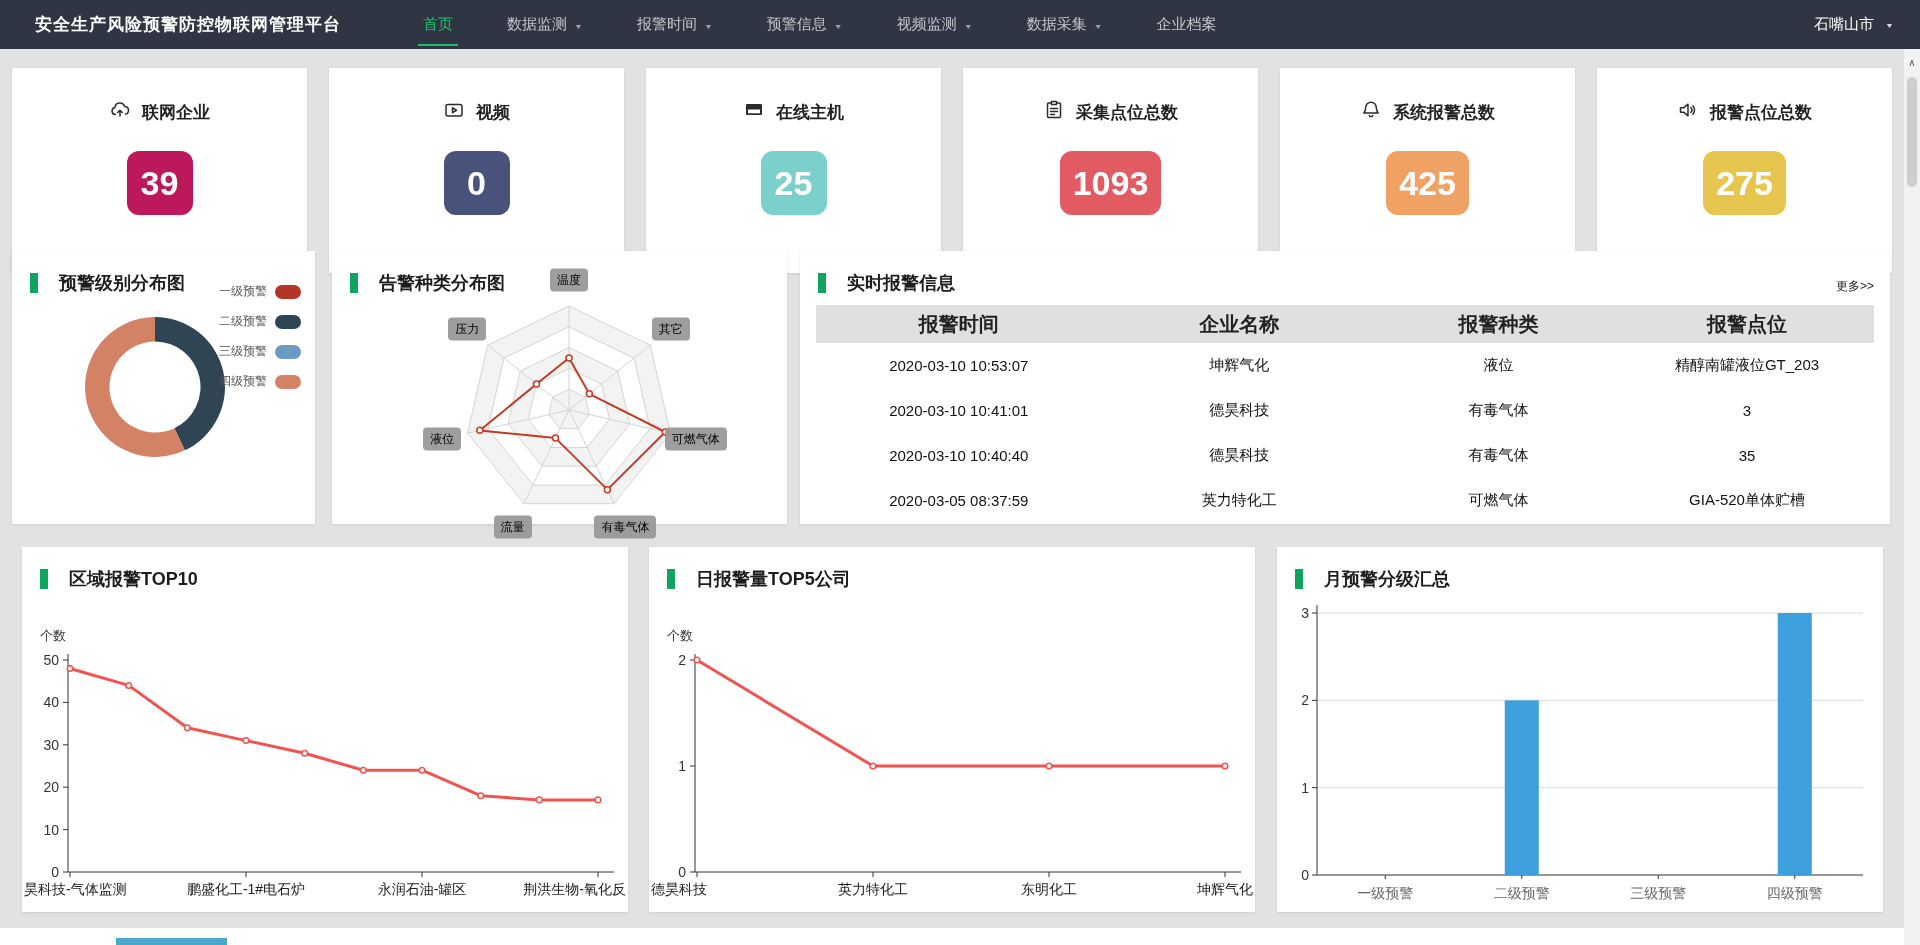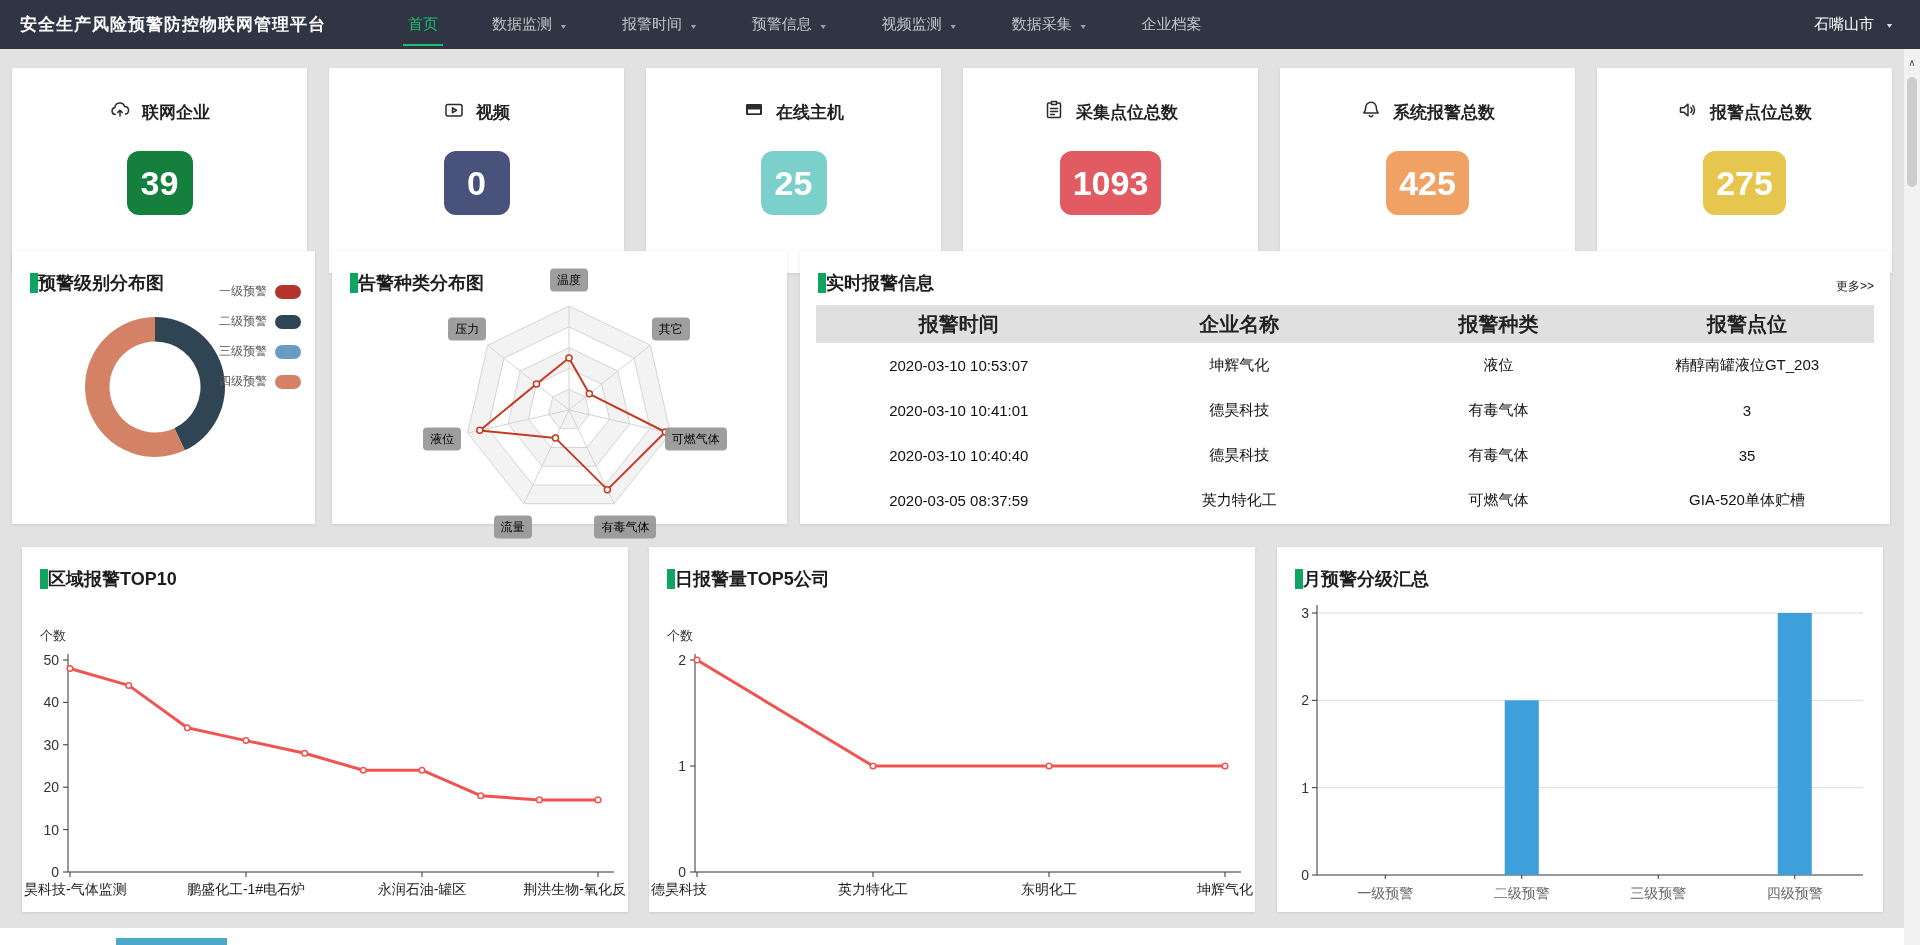--- a/index.html
+++ b/index.html
@@ -1,38 +1,38 @@
 <!DOCTYPE html>
 <html><head>
 <meta charset="utf-8">
 <style>
   * { margin:0; padding:0; box-sizing:border-box; }
   html,body { width:1920px; height:945px; overflow:hidden; }
   body { background:#e2e2e2; font-family:"Liberation Sans","DejaVu Sans",sans-serif; position:relative; }
 
   
   .navbar { position:absolute; left:0; top:0; width:1920px; height:49px; background:#2f3542; display:flex; align-items:center; z-index:5; }
-  .nav-title { margin-left:20px; color:#ffffff; font-size:17px; font-weight:bold; letter-spacing:1px; white-space:nowrap; }
+  .nav-title { margin-left:35px; color:#ffffff; font-size:17px; font-weight:bold; letter-spacing:1px; white-space:nowrap; }
   .nav-menu { display:flex; margin-left:55px; height:49px; }
   .nav-item { position:relative; padding:0 27px; line-height:47px; font-size:15px; color:#c3c6cc; cursor:pointer; white-space:nowrap; }
   .nav-item.active { color:#1dbe6e; }
   .nav-item.active::after { content:""; position:absolute; left:22px; right:22px; bottom:3px; height:2px; background:#1dbe6e; }
   .caret { font-size:9px; color:#9ba1ab; margin-left:7px; display:inline-block; transform:scaleY(.8); }
   .nav-region { margin-left:auto; margin-right:26px; color:#ffffff; font-size:15px; cursor:pointer; white-space:nowrap; }
   .nav-region .caret { color:#d7dadf; }
 
   
   #stat-row { position:absolute; left:12px; top:68px; width:1880px; height:205px; display:flex; gap:22px; }
   .stat-card { flex:1; background:#fff; box-shadow:0 1px 3px rgba(0,0,0,.10); display:flex; flex-direction:column; align-items:center; padding-top:31px; }
   .stat-head { display:flex; align-items:center; gap:11px; font-size:17px; font-weight:bold; color:#222; }
   .stat-badge { margin-top:25px; min-width:66px; height:64px; border-radius:12px; color:#fff; font-size:34px; font-weight:bold; display:flex; align-items:center; justify-content:center; padding:0 13px; }
 
   
   .card { position:absolute; background:#fff; box-shadow:0 1px 3px rgba(0,0,0,.10); }
-  .card-title { position:absolute; left:18px; top:20px; display:flex; align-items:center; gap:0; font-size:18px; font-weight:bold; color:#1d1d1d; z-index:2; white-space:nowrap; }
+  .card-title { position:absolute; left:18px; top:20px; display:flex; align-items:center; gap:21px; font-size:18px; font-weight:bold; color:#1d1d1d; z-index:2; white-space:nowrap; }
   .tbar { width:8px; height:20px; background:#0fa45f; flex:0 0 8px; }
 
   #card-donut   { left:12px;   top:251px; width:303px;  height:273px; }
   #card-radar   { left:332px;  top:251px; width:455px;  height:273px; }
   #card-table   { left:800px;  top:251px; width:1090px; height:273px; }
   #card-top10   { left:22px;   top:547px; width:606px;  height:365px;text-align:center; }
   #card-top5    { left:649px;  top:547px; width:606px;  height:365px; }
   #card-monthly { left:1277px; top:547px; width:606px;  height:365px; }
 
   
@@ -83,21 +83,21 @@
 
 <div id="stat-row">
     <div class="stat-card">
       <div class="stat-head">
         <span><svg width="22" height="22" viewBox="0 0 22 22" fill="none" stroke="#2b2b2b" stroke-width="1.5" stroke-linecap="round" stroke-linejoin="round">
             <path d="M6.3,15.5 a3.6,3.6 0 0 1 -0.4,-7.1 a5,5 0 0 1 9.7,-1 a3.9,3.9 0 0 1 0.9,7.7"></path>
             <path d="M11,17 v-5.6 M8.7,13.5 l2.3,-2.3 2.3,2.3"></path>
           </svg></span>
         <span>联网企业</span>
       </div>
-      <div class="stat-badge" style="background: #15803d;">39</div>
+      <div class="stat-badge" style="background: #be185d;">39</div>
     </div>
     <div class="stat-card">
       <div class="stat-head">
         <span><svg width="22" height="22" viewBox="0 0 22 22" fill="none" stroke="#2b2b2b" stroke-width="1.5" stroke-linecap="round" stroke-linejoin="round">
             <rect x="3" y="5.5" width="16" height="11.5" rx="2"></rect>
             <path d="M9.5,8.8 v4.9 l4,-2.45 z"></path>
           </svg></span>
         <span>视频</span>
       </div>
       <div class="stat-badge" style="background: rgb(73, 82, 122);">0</div>

